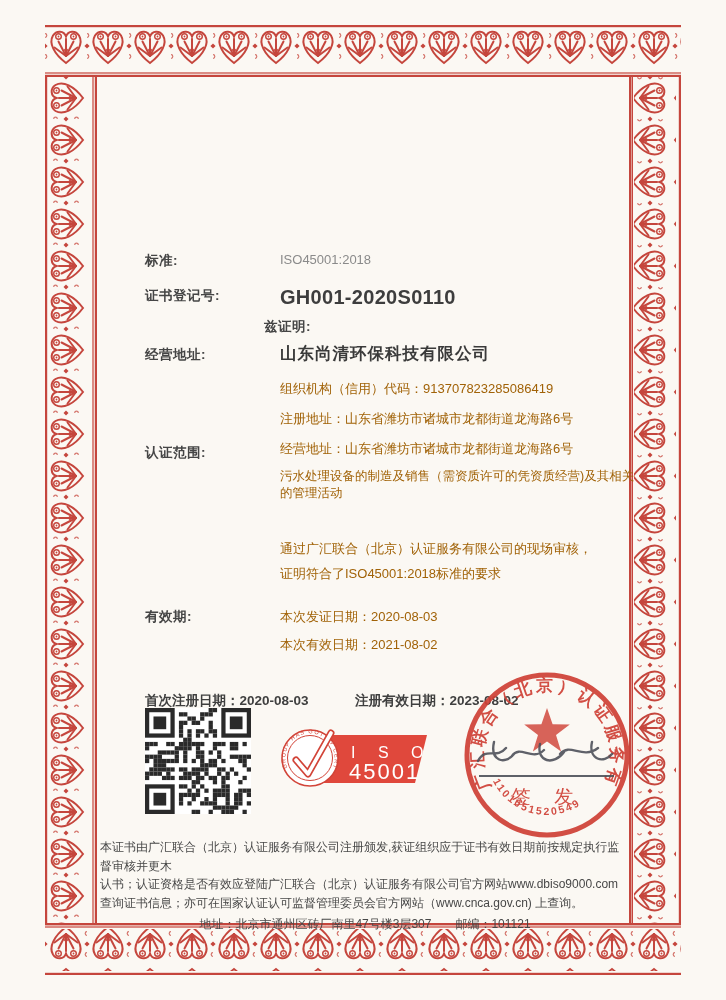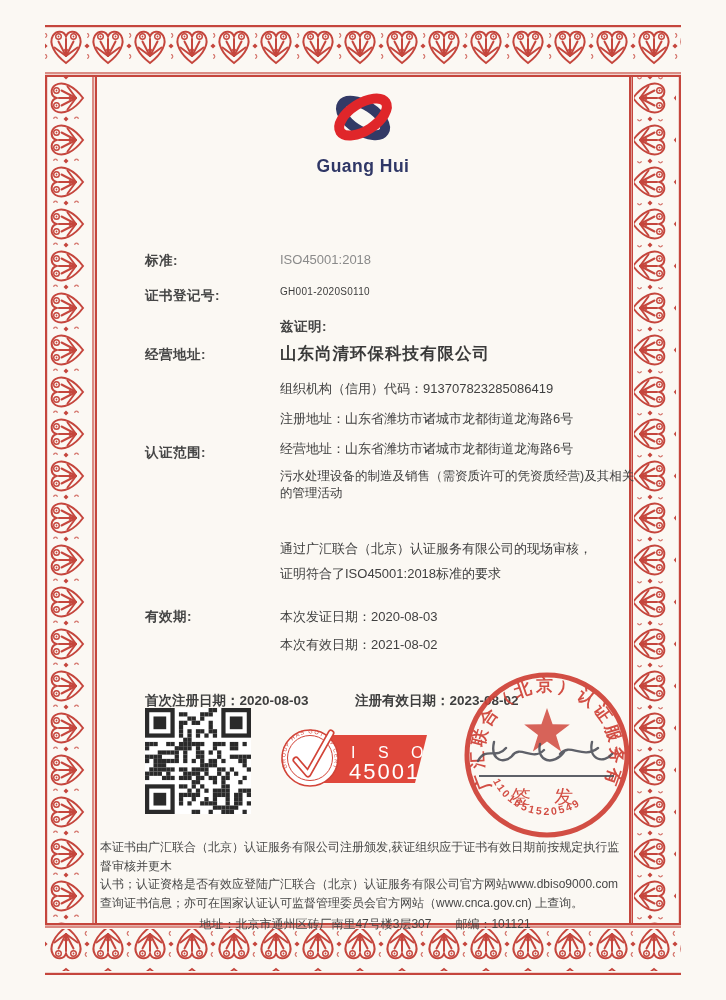--- a/index.html
+++ b/index.html
@@ -10,23 +10,23 @@
     color:#4a4a4a;
   }
   .strip{position:absolute;}
   .abs{position:absolute;}
   .title{
     left:0;top:189px;width:726px;text-align:center;
     font-size:27px;font-weight:bold;color:#3b3b3b;
     letter-spacing:10px;padding-left:10px;box-sizing:border-box;
   }
   .label{font-size:13.5px;font-weight:bold;color:#454545;letter-spacing:.5px;}
-  .value{font-size:13px;color:#404040;}
+  .value{font-size:13px;color:#a16207;}
   .value.light{color:#8a8a8a;}
-  .value.strong{font-weight:normal;color:#3d3d3d;font-size:10px;letter-spacing:.3px;}
+  .value.strong{font-weight:bold;color:#3d3d3d;font-size:20px;letter-spacing:.3px;}
   .holder{font-size:16.5px;font-weight:bold;color:#3a3a3a;letter-spacing:1px;}
   .bolddate{font-size:13.5px;font-weight:bold;color:#3f3f3f;margin-top:28px;}
   .footer{
     left:100px;top:838px;width:530px;font-size:12px;line-height:18.5px;color:#474747;
   }
   .footer .addr{text-align:center;margin-top:3px;}
   .brandword{
     font-size:17.5px;font-weight:bold;color:#2f3766;letter-spacing:.5px;text-align:center;margin-top:2px;
   }
 </style>
@@ -89,37 +89,29 @@
     <rect x="47.4" y="0" width="1.2" height="846" fill="#c5463d"></rect>
     <rect x="49.8" y="0" width="2.4" height="846" fill="#c5463d"></rect>
   </svg>
   <svg class="strip" style="left:629px;top:77px" width="52" height="846">
     <rect x="0" y="0" width="2.4" height="846" fill="#c5463d"></rect>
     <rect x="2.8" y="0" width="1.2" height="846" fill="#c5463d"></rect>
     <rect x="5" y="0" width="42" height="846" fill="url(#pat-tipleft)"></rect>
     <rect x="49.8" y="0" width="2.2" height="846" fill="#c5463d"></rect>
   </svg>
 
-  <div class="abs" style="left:301px;top:84px;width:124px;">
-    <svg width="124" height="70" style="display:block;margin:0 auto">
-      <ellipse cx="62" cy="34" rx="25" ry="12.5" fill="none" stroke="#333a66" stroke-width="10" transform="rotate(33 62 34)"></ellipse>
-      <ellipse cx="62" cy="33" rx="27" ry="13.5" fill="none" stroke="#e0262a" stroke-width="10" transform="rotate(-33 62 33)"></ellipse>
-      <path d="M 42 50 A 27 13.5 0 0 1 36 40" fill="none" stroke="#333a66" stroke-width="10" transform="rotate(33 62 34)" opacity="0"></path>
-    </svg>
-    <div class="brandword">Guang Hui</div>
-  </div>
 
 
   <div class="abs label" style="left:145px;top:252px">标准:</div>
   <div class="abs value light" style="left:280px;top:252px">ISO45001:2018</div>
 
   <div class="abs label" style="left:145px;top:287px">证书登记号:</div>
   <div class="abs value strong" style="left:280px;top:286px">GH001-2020S0110</div>
 
-  <div class="abs label" style="left:280px;top:318px">兹证明:</div>
+  <div class="abs label" style="left:264px;top:318px">兹证明:</div>
 
   <div class="abs label" style="left:145px;top:346px">经营地址:</div>
   <div class="abs holder" style="left:280px;top:343px">山东尚清环保科技有限公司</div>
 
   <div class="abs value" style="left:280px;top:380px">组织机构（信用）代码：913707823285086419</div>
   <div class="abs value" style="left:280px;top:410px">注册地址：山东省潍坊市诸城市龙都街道龙海路6号</div>
   <div class="abs value" style="left:280px;top:440px">经营地址：山东省潍坊市诸城市龙都街道龙海路6号</div>
 
   <div class="abs label" style="left:145px;top:444px">认证范围:</div>
   <div class="abs value" style="left:280px;top:468px;width:360px;font-size:12.5px">污水处理设备的制造及销售（需资质许可的凭资质经营)及其相关的管理活动</div>

